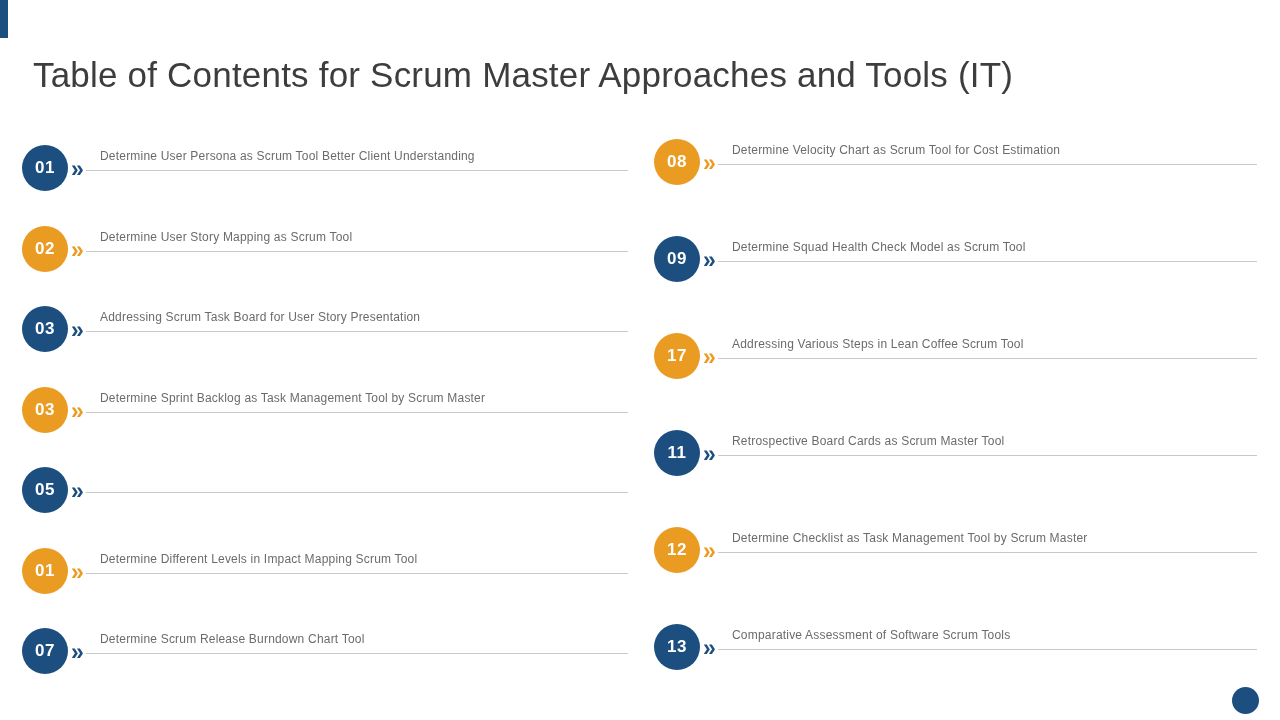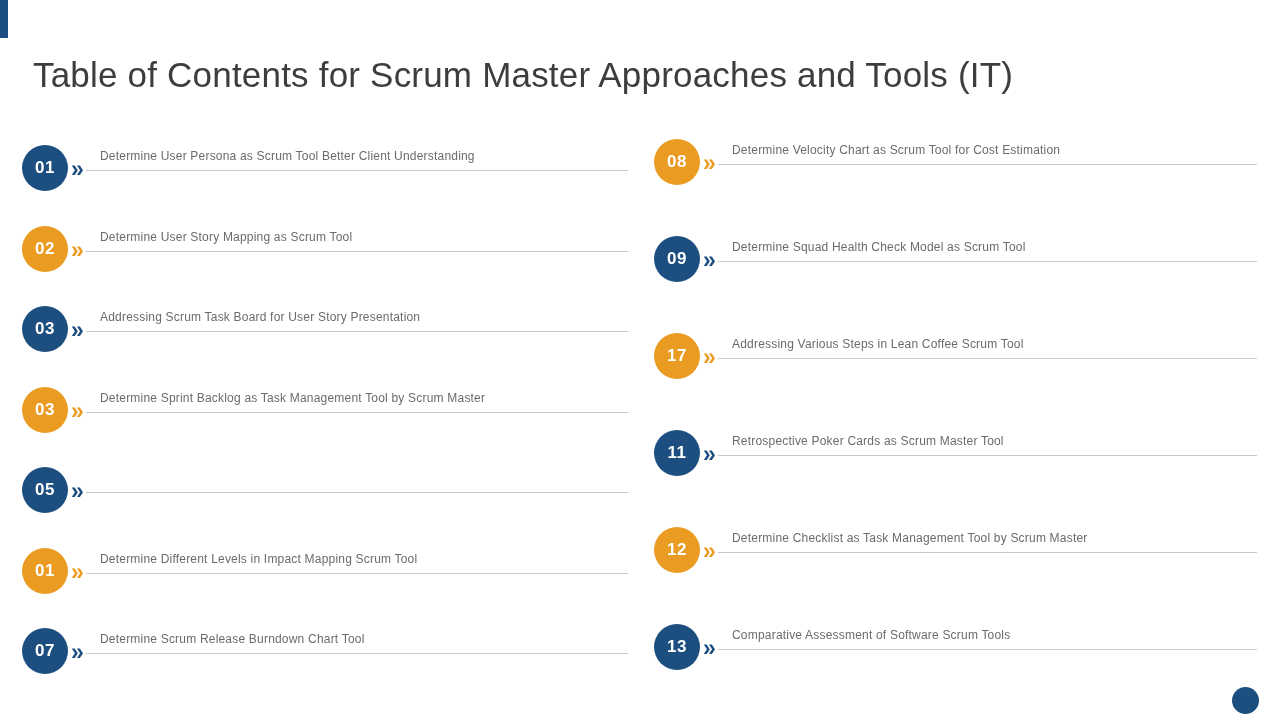--- a/index.html
+++ b/index.html
@@ -211,21 +211,21 @@
     <span class="chevron orange-text">»</span>
     <div class="item-label">Addressing Various Steps in Lean Coffee Scrum Tool</div>
     <div class="item-line"></div>
   </div>
 
   <div class="toc-item">
     <div class="num-circle blue">
       <span>11</span>
     </div>
     <span class="chevron blue-text">»</span>
-    <div class="item-label">Retrospective Poker Cards as Scrum Master Tool</div>
+    <div class="item-label">Retrospective Board Cards as Scrum Master Tool</div>
     <div class="item-line"></div>
   </div>
 
   <div class="toc-item">
     <div class="num-circle orange">
       <span>12</span>
     </div>
     <span class="chevron orange-text">»</span>
     <div class="item-label">Determine Checklist as Task Management Tool by Scrum Master</div>
     <div class="item-line"></div>

